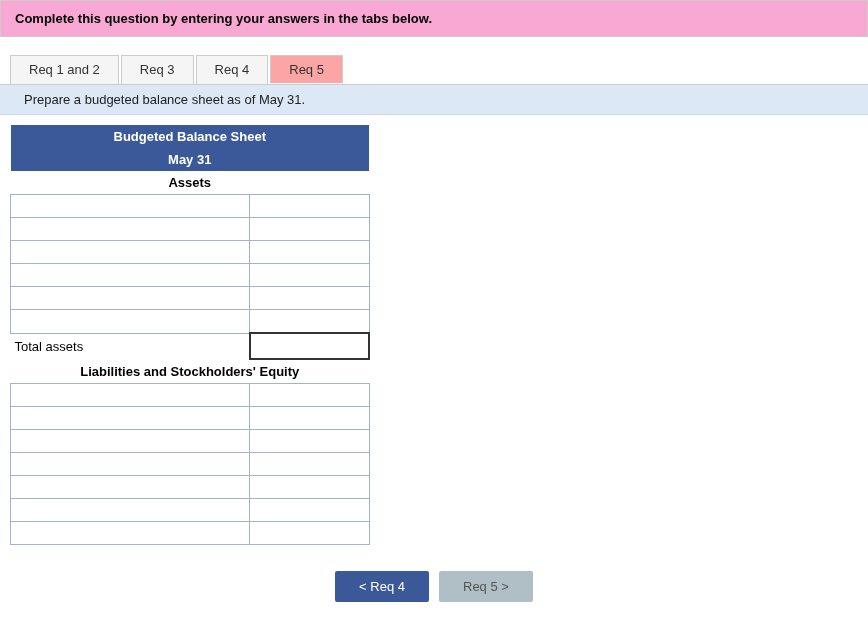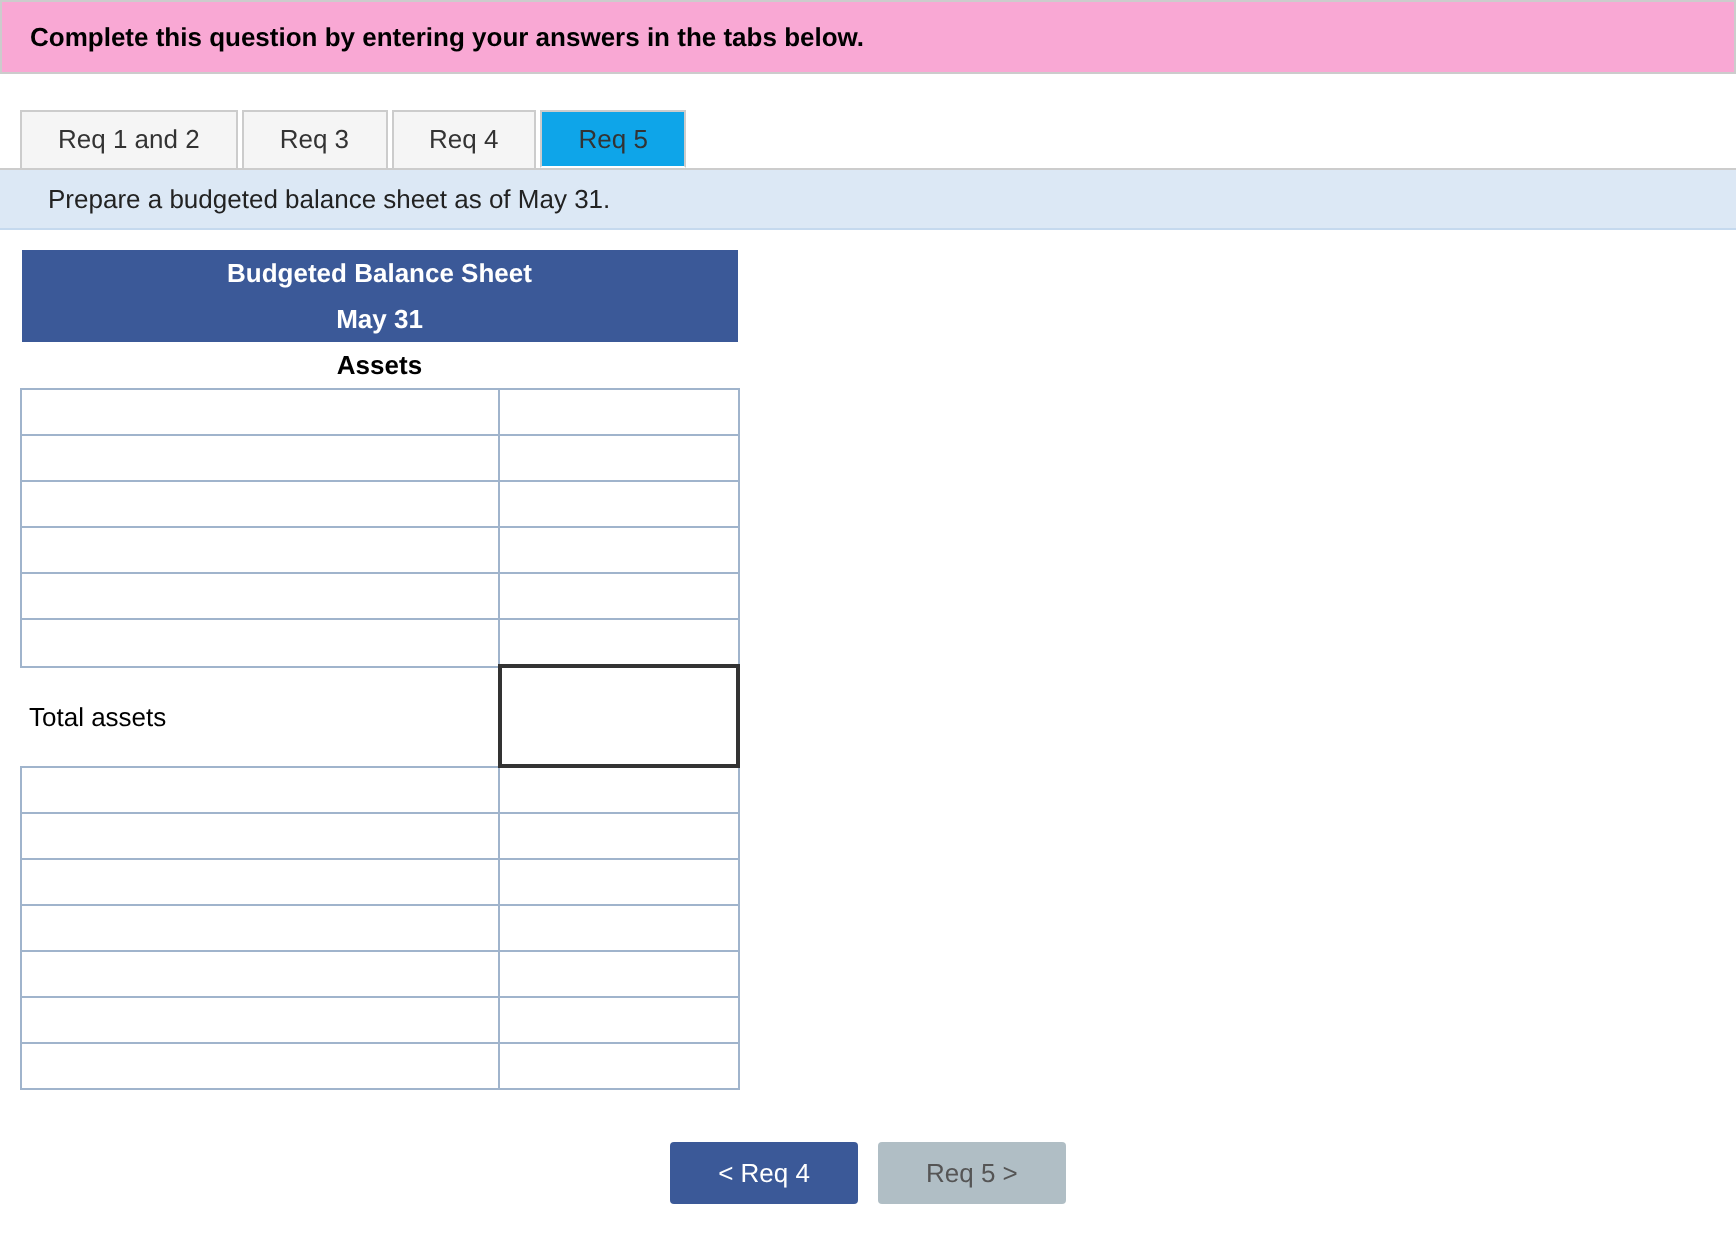--- a/index.html
+++ b/index.html
@@ -33,21 +33,21 @@
       border: 1px solid #ccc;
       border-bottom: none;
       background: #f5f5f5;
       cursor: pointer;
       margin-right: 2px;
       font-size: 13px;
       color: #333;
     }
 
     .tab.active {
-      background: #0ea5e9;
+      background: #fca5a5;
       border-bottom: 1px solid #fff;
       font-weight: normal;
     }
 
     .sub-instruction {
       background: #dce8f5;
       padding: 7px 24px;
       font-size: 13px;
       color: #222;
       border-bottom: 1px solid #c5d9ee;
@@ -92,21 +92,21 @@
       width: 200px;
     }
 
     .balance-sheet-table .input-row td.value-cell {
       border: 1px solid #a0b4cc;
       padding: 2px 4px;
       width: 100px;
     }
 
     .balance-sheet-table .total-row td {
-      padding: 15px 4px;
+      padding: 3px 4px;
       font-size: 13px;
     }
 
     .balance-sheet-table .total-row td.total-label {
       width: 200px;
       font-weight: normal;
     }
 
     .balance-sheet-table .total-row td.total-value {
       border: 2px solid #333;
@@ -222,20 +222,23 @@
     <tr class="input-row">
       <td class="label-cell"><input type="text" style=""></td>
       <td class="value-cell"><input type="text" style=""></td>
     </tr>
 
     <tr class="total-row">
       <td class="total-label"><span>Total assets</span></td>
       <td class="total-value"><input type="text" style=""></td>
     </tr>
 
+    <tr class="liab-section-row">
+      <td colspan="2"><span>Liabilities and Stockholders' Equity</span></td>
+    </tr>
 
     <tr class="input-row">
       <td class="label-cell"><input type="text" style=""></td>
       <td class="value-cell"><input type="text" style=""></td>
     </tr>
     <tr class="input-row">
       <td class="label-cell"><input type="text" style=""></td>
       <td class="value-cell"><input type="text" style=""></td>
     </tr>
     <tr class="input-row">

